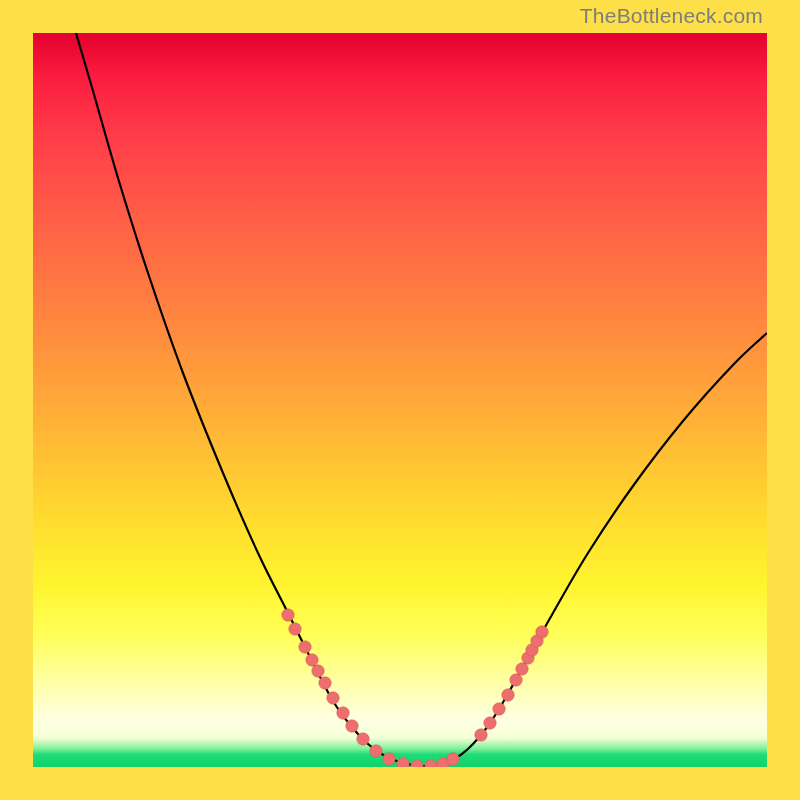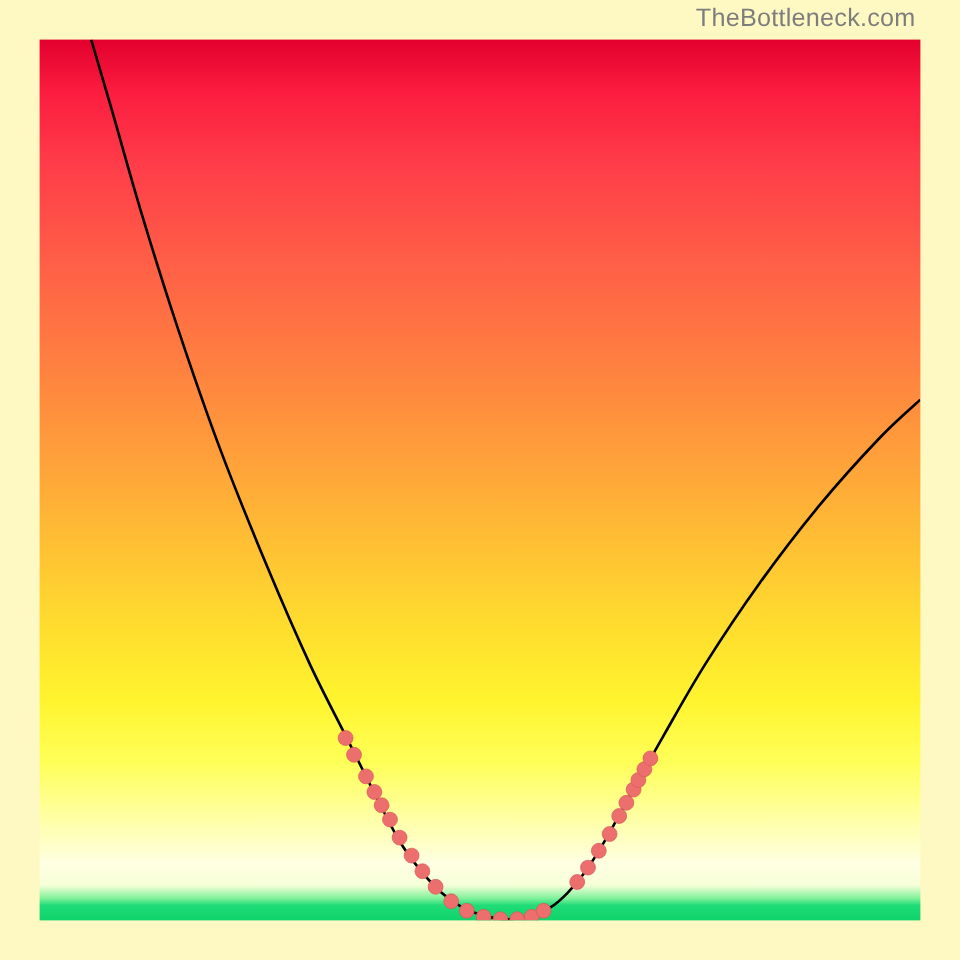--- a/index.html
+++ b/index.html
@@ -10,21 +10,21 @@
     background: #000;
     overflow: hidden;
     font-family: Arial, Helvetica, sans-serif;
   }
   .frame {
     position: absolute;
     top: 0;
     left: 0;
     width: 800px;
     height: 800px;
-    background: #fef9c3;
+    background: #fde047;
   }
   .plot {
     position: absolute;
     top: 33px;
     left: 33px;
     width: 734px;
     height: 734px;
     overflow: hidden;
     
     background: linear-gradient(

